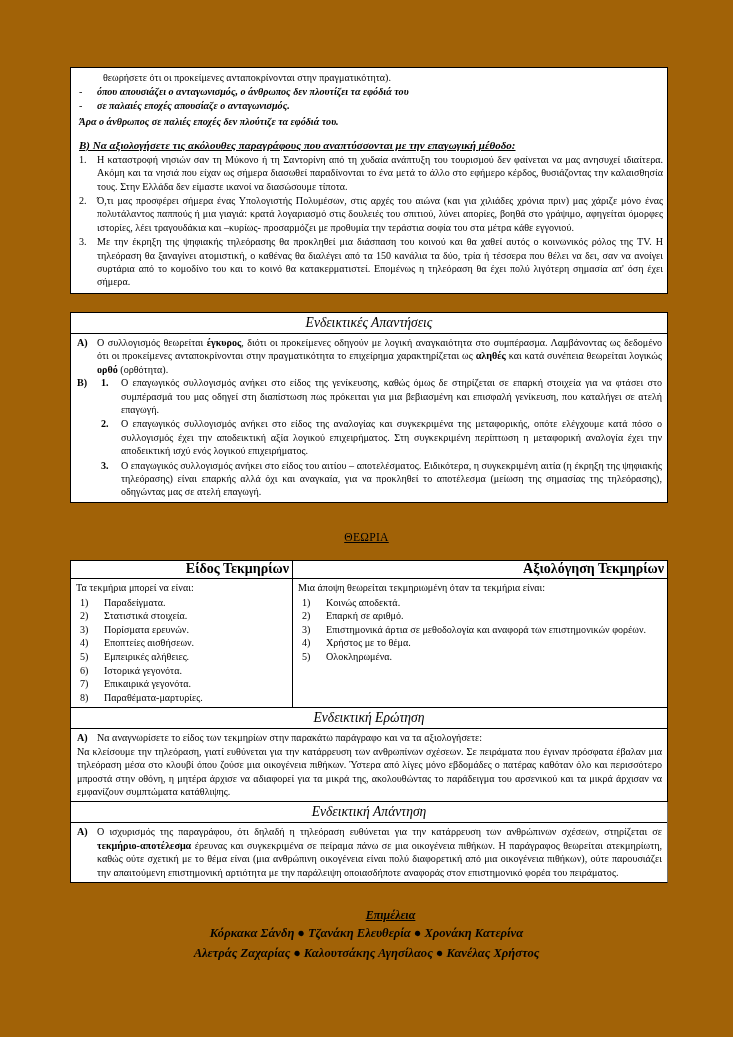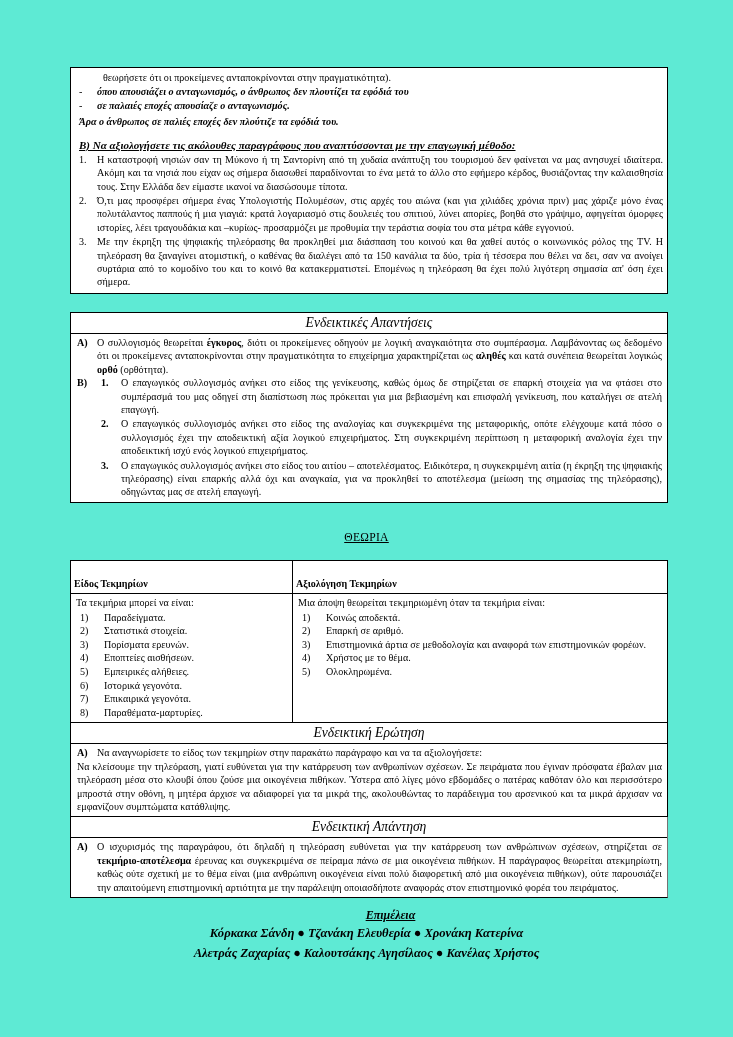--- a/index.html
+++ b/index.html
@@ -5,21 +5,21 @@
 <style>
   html, body {
     margin: 0;
     padding: 0;
     background: #ffffff;
   }
   .page {
     position: relative;
     width: 733px;
     height: 1037px;
-    background: #5eead4;
+    background: #a16207;
     font-family: "Liberation Serif", "DejaVu Serif", serif;
     color: #000000;
     overflow: hidden;
   }
 
   
   .doc-box {
     position: absolute;
     left: 70px;
     width: 598px;
@@ -154,25 +154,25 @@
     border-collapse: collapse;
     table-layout: fixed;
   }
   table.tekm th,
   table.tekm td {
     border: 1px solid #000;
     vertical-align: top;
     padding: 2px 4px 3px 5px;
   }
   table.tekm th {
-    text-align: left;
-    font-weight: bold;
-    font-size: 10px;
+    text-align: right;
+    font-weight: bold;
+    font-size: 14px;
     line-height: 14px;
-    padding: 16px 3px 2px 3px;
+    padding: 1px 3px 2px 3px;
   }
   table.tekm td { font-size: 10.1px; line-height: 13.6px; }
   .col-a { width: 215px; }
   .cell-intro { margin: 0 0 1px 0; }
   ol.parenlist {
     list-style: none;
     margin: 0;
     padding: 0;
   }
   ol.parenlist > li {

